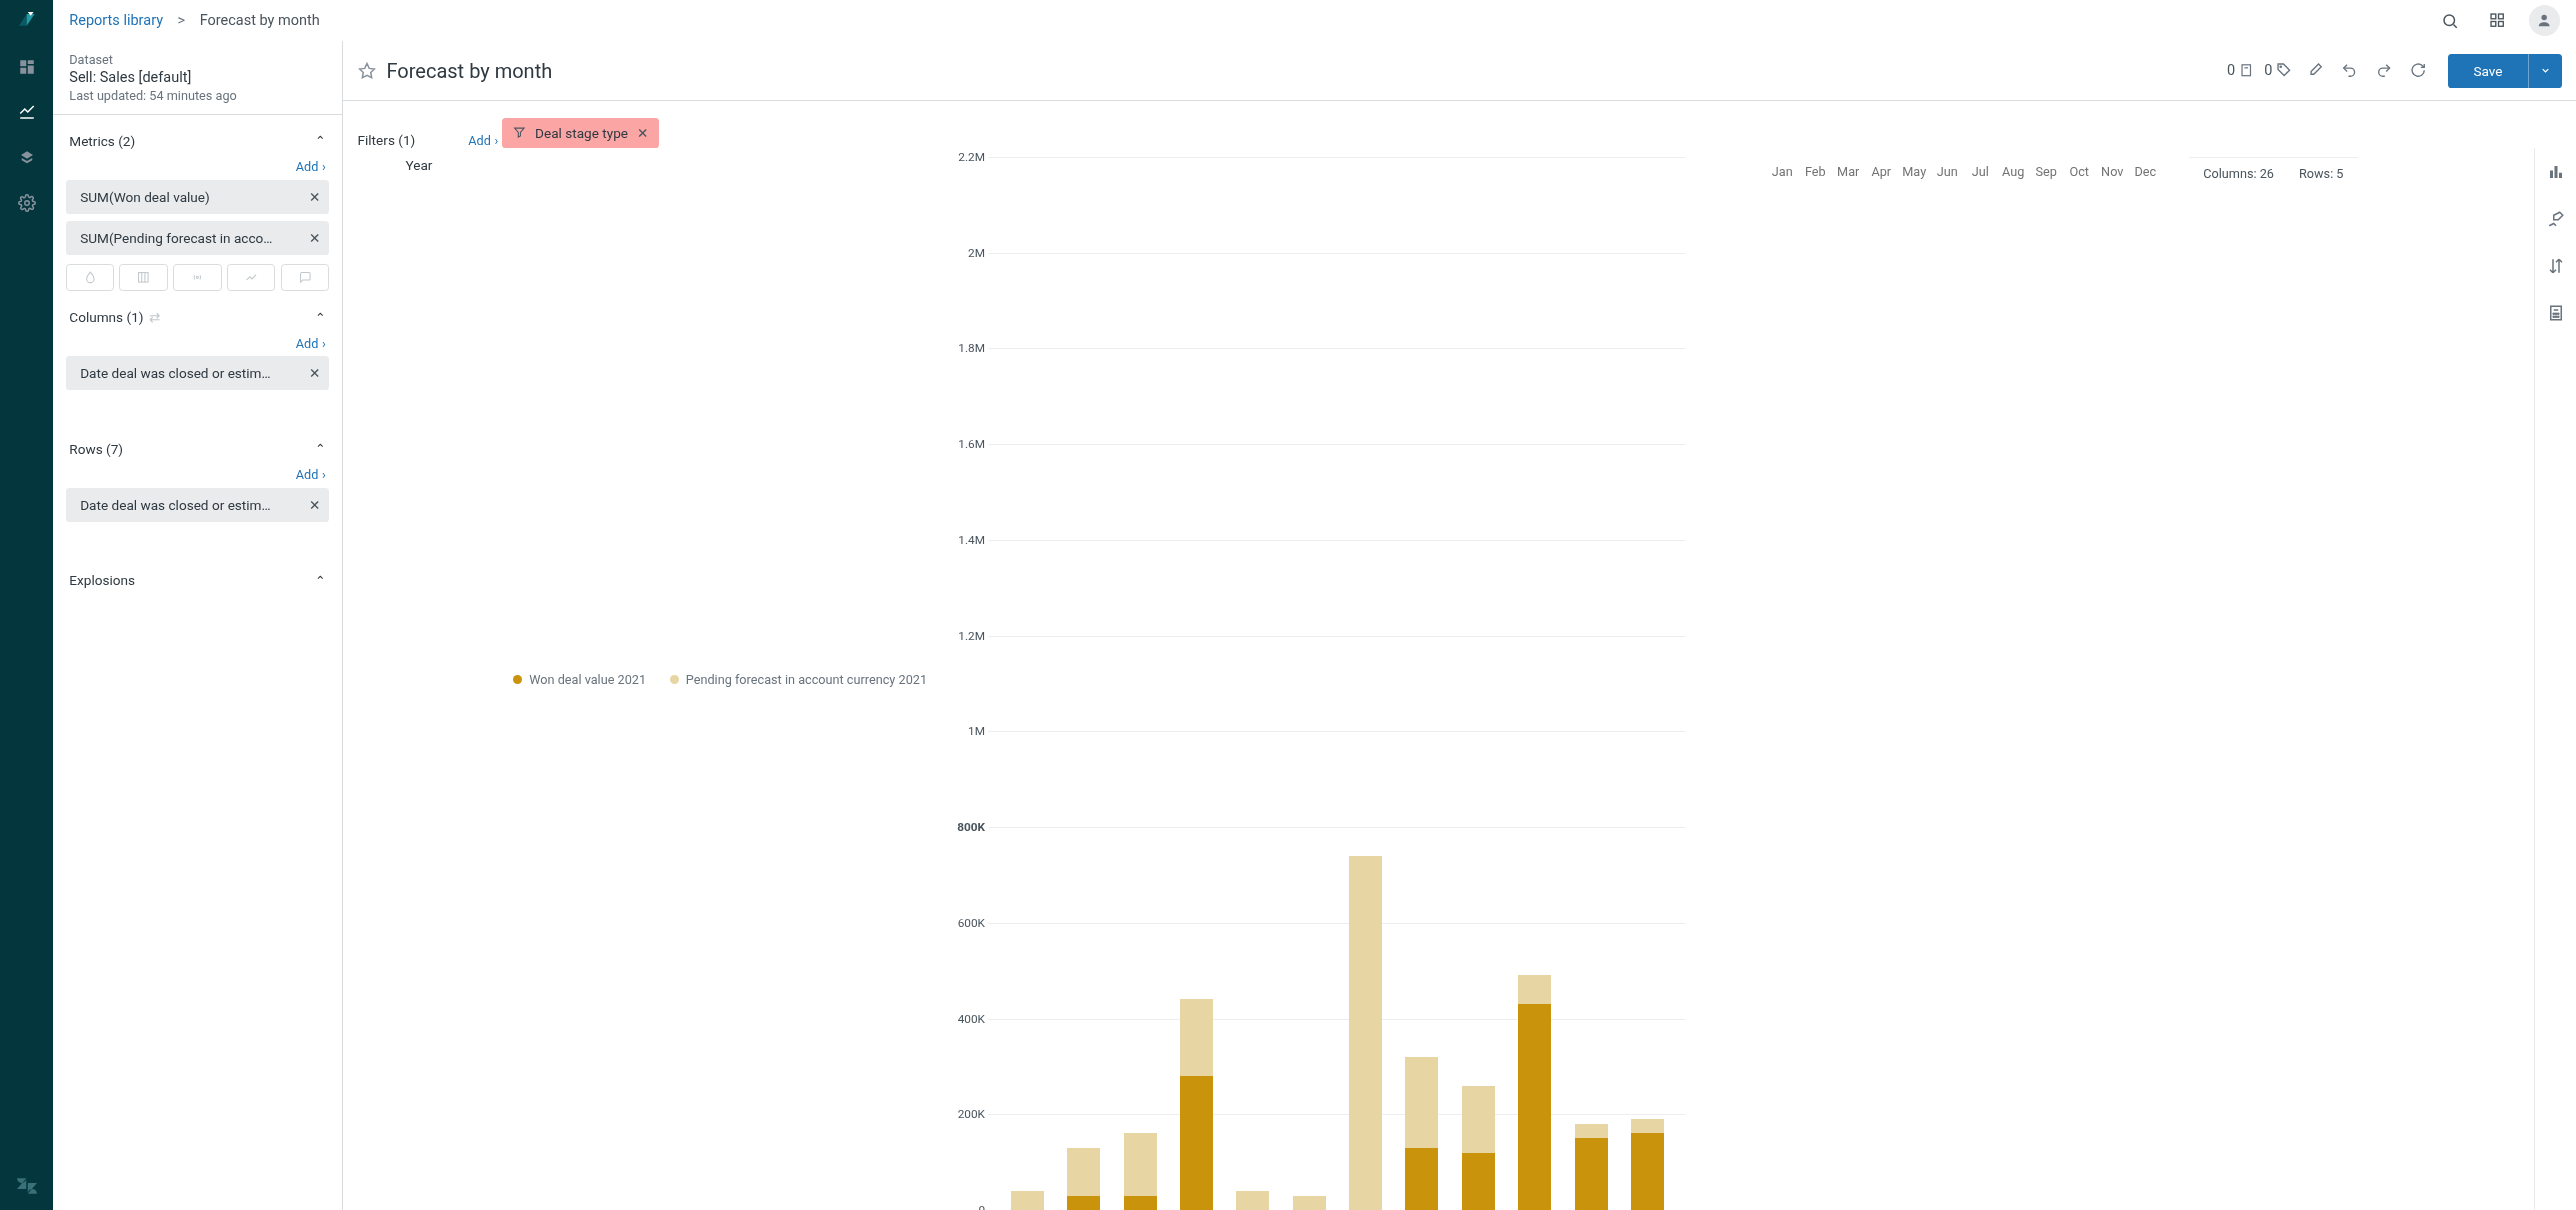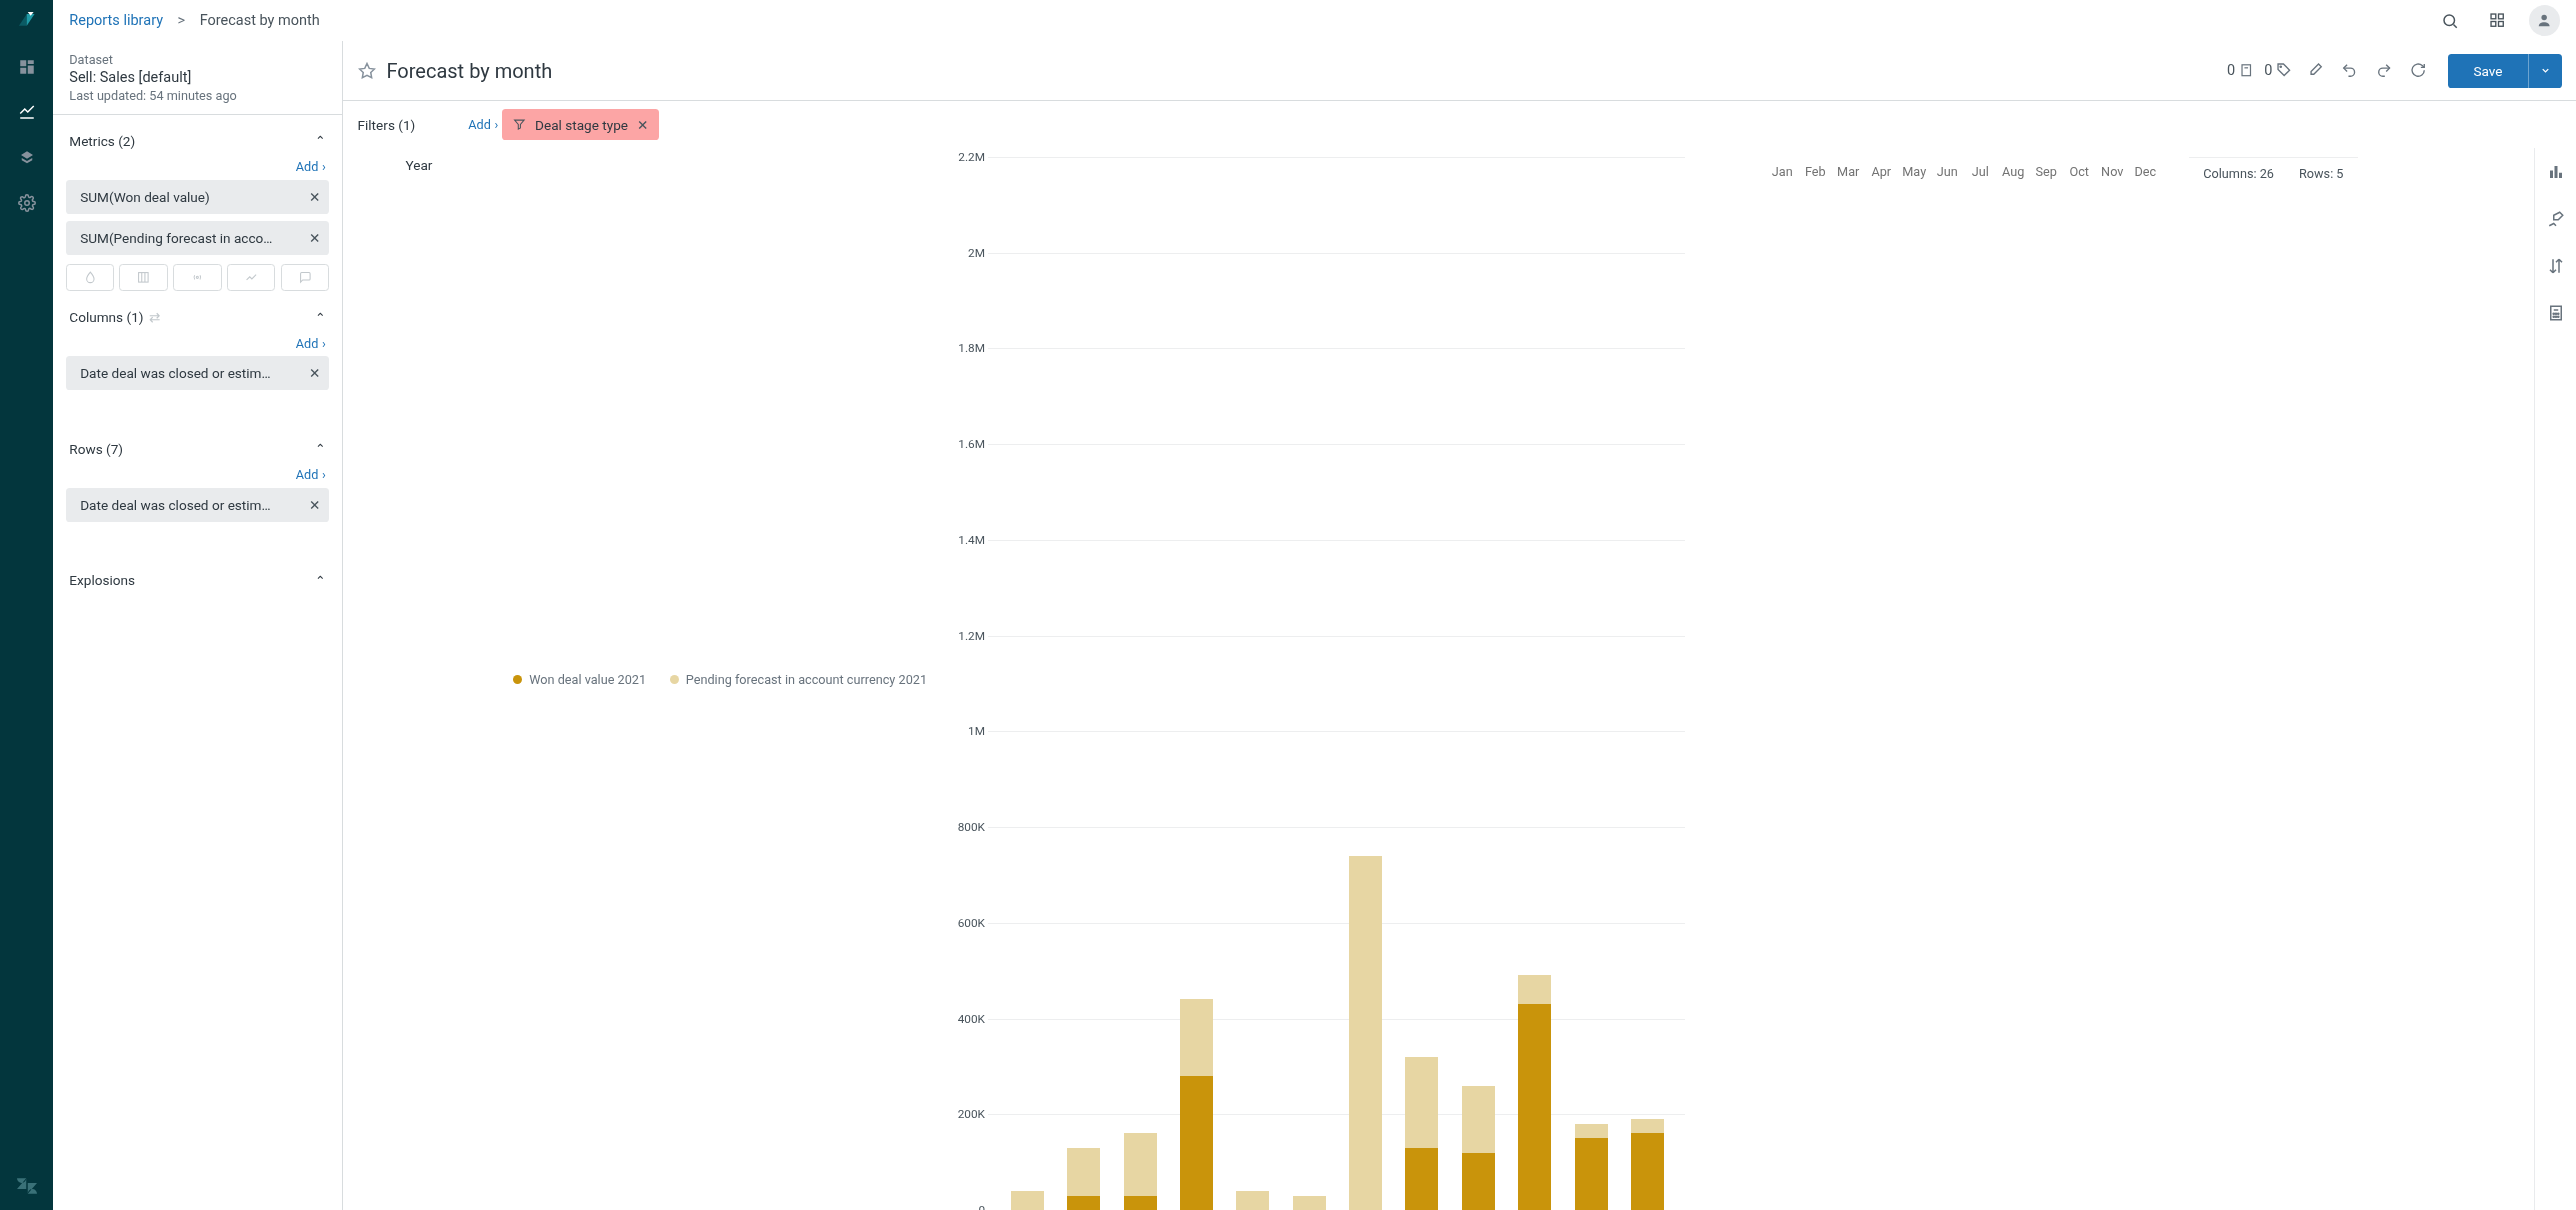--- a/index.html
+++ b/index.html
@@ -40,21 +40,21 @@
 .canvas{flex:1;display:flex;flex-direction:column;min-width:0}
 .canvas-head{height:60px;border-bottom:0.9px solid #D8DCDE;display:flex;align-items:center;padding:0 14.5px;gap:11px}
 .star{color:#87929D;cursor:pointer}
 .page-title{font-size:20px;color:#2F3941}
 .canvas-head .spacer{flex:1}
 .head-stat{display:flex;align-items:center;gap:3.6px;color:#49545C;font-size:14.5px}
 .head-icon{color:#68737D;cursor:pointer;padding:3.6px}
 .save-split{display:flex;margin-left:7.2px}
 .save-btn{background:#1F73B7;color:#fff;border:none;padding:9px 25px;font-size:13.6px;border-radius:3.6px 0 0 3.6px;cursor:pointer}
 .save-caret{background:#1F73B7;color:#fff;border:none;border-left:0.9px solid rgba(255,255,255,.35);padding:9px 11px;border-radius:0 3.6px 3.6px 0;cursor:pointer}
-.filter-row{height:47px;display:flex;align-items:center;padding:0 14.5px;gap:4px}
+.filter-row{height:47px;display:flex;align-items:flex-end;padding:0 14.5px;gap:4px}
 .filter-label{font-size:13.6px;color:#2F3941}
 .filter-chip{background:#fca5a5;border-radius:3.6px;padding:7.2px 11px;display:flex;align-items:center;gap:9px;color:#2F3941;font-size:13.6px;cursor:pointer}
 .filter-chip .x{color:#49545C;cursor:pointer}
 .chart-area{flex:1;display:flex;min-height:0;position:relative}
 .year-col{width:152px;padding-top:9px}
 .year-head{text-align:center;color:#2F3941;font-size:13.6px;margin-bottom:36px}
 .year-list{display:flex;flex-direction:column}
 .year-item{padding:7.2px 12.7px;color:#49545C;font-size:13.6px;cursor:pointer}
 .year-item.selected{background:#E9EBED}
 .chart-wrap{flex:1;display:flex;flex-direction:row;padding:9px 109px 0 0;position:relative;min-width:0}
@@ -346,21 +346,21 @@
             <div class="plot" id="plot">
                 <div class="grid-line base" style="top: 100%;"></div>
                 <div class="y-label" style="top: 100%;">0</div>
                 <div class="grid-line" style="top: 90.9091%;"></div>
                 <div class="y-label" style="top: 90.9091%;">200K</div>
                 <div class="grid-line" style="top: 81.8182%;"></div>
                 <div class="y-label" style="top: 81.8182%;">400K</div>
                 <div class="grid-line" style="top: 72.7273%;"></div>
                 <div class="y-label" style="top: 72.7273%;">600K</div>
                 <div class="grid-line" style="top: 63.6364%;"></div>
-                <div class="y-label" style="top: 63.6364%;">800K</div>
+                <div class="y-label" style="top: 63.6364%; font-weight: bold;">800K</div>
                 <div class="grid-line" style="top: 54.5455%;"></div>
                 <div class="y-label" style="top: 54.5455%;">1M</div>
                 <div class="grid-line" style="top: 45.4545%;"></div>
                 <div class="y-label" style="top: 45.4545%;">1.2M</div>
                 <div class="grid-line" style="top: 36.3636%;"></div>
                 <div class="y-label" style="top: 36.3636%;">1.4M</div>
                 <div class="grid-line" style="top: 27.2727%;"></div>
                 <div class="y-label" style="top: 27.2727%;">1.6M</div>
                 <div class="grid-line" style="top: 18.1818%;"></div>
                 <div class="y-label" style="top: 18.1818%;">1.8M</div>

